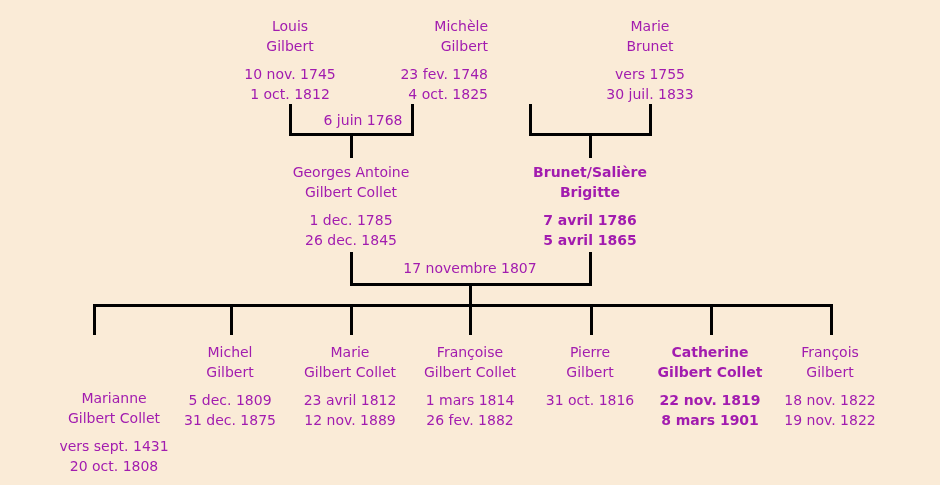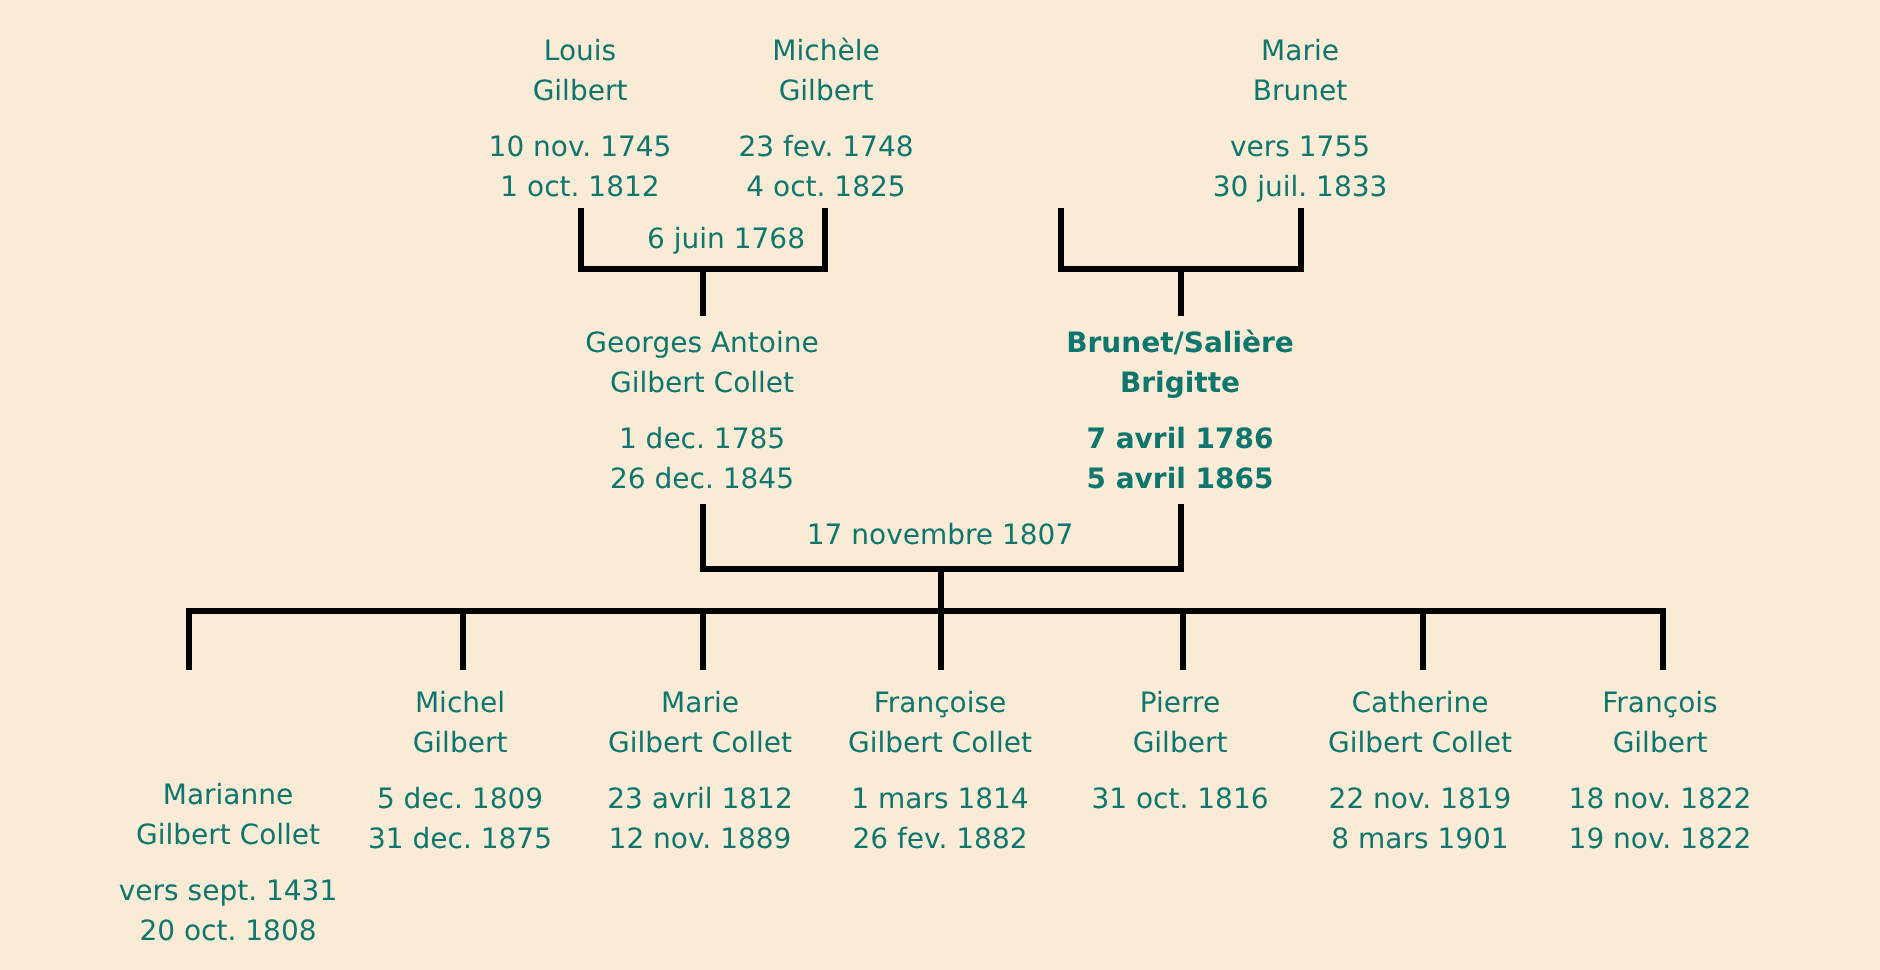--- a/index.html
+++ b/index.html
@@ -3,21 +3,21 @@
 <meta charset="utf-8">
 <style>
   html, body { margin: 0; padding: 0; }
   .canvas {
     position: relative;
     width: 940px;
     height: 485px;
     background: #faebd7;
     font-family: "DejaVu Sans", sans-serif;
     font-size: 14px;
-    color: #0f766e;
+    color: #a21caf;
     overflow: hidden;
   }
   .line { position: absolute; background: #000; }
   .person {
     position: absolute;
     width: 150px;
     text-align: center;
     line-height: 20px;
     white-space: nowrap;
   }
@@ -39,21 +39,21 @@
     <div class="pname">
       <div>Louis</div>
       <div>Gilbert</div>
     </div>
     <div class="pdates">
       <div>10 nov. 1745</div>
       <div>1 oct. 1812</div>
     </div>
   </div>
 
-  <div class="person" style="left:338px; top:16px;">
+  <div class="person" style="left:338px; top:16px;text-align:right;">
     <div class="pname">
       <div>Michèle</div>
       <div>Gilbert</div>
     </div>
     <div class="pdates">
       <div>23 fev. 1748</div>
       <div>4 oct. 1825</div>
     </div>
   </div>
 
@@ -163,21 +163,21 @@
   <div class="person" style="left:515px; top:342px;">
     <div class="pname">
       <div>Pierre</div>
       <div>Gilbert</div>
     </div>
     <div class="pdates">
       <div>31 oct. 1816</div>
     </div>
   </div>
 
-  <div class="person" style="left:635px; top:342px;">
+  <div class="person" style="left:635px; top:342px;font-weight:bold;">
     <div class="pname">
       <div>Catherine</div>
       <div>Gilbert Collet</div>
     </div>
     <div class="pdates">
       <div>22 nov. 1819</div>
       <div>8 mars 1901</div>
     </div>
   </div>
 

